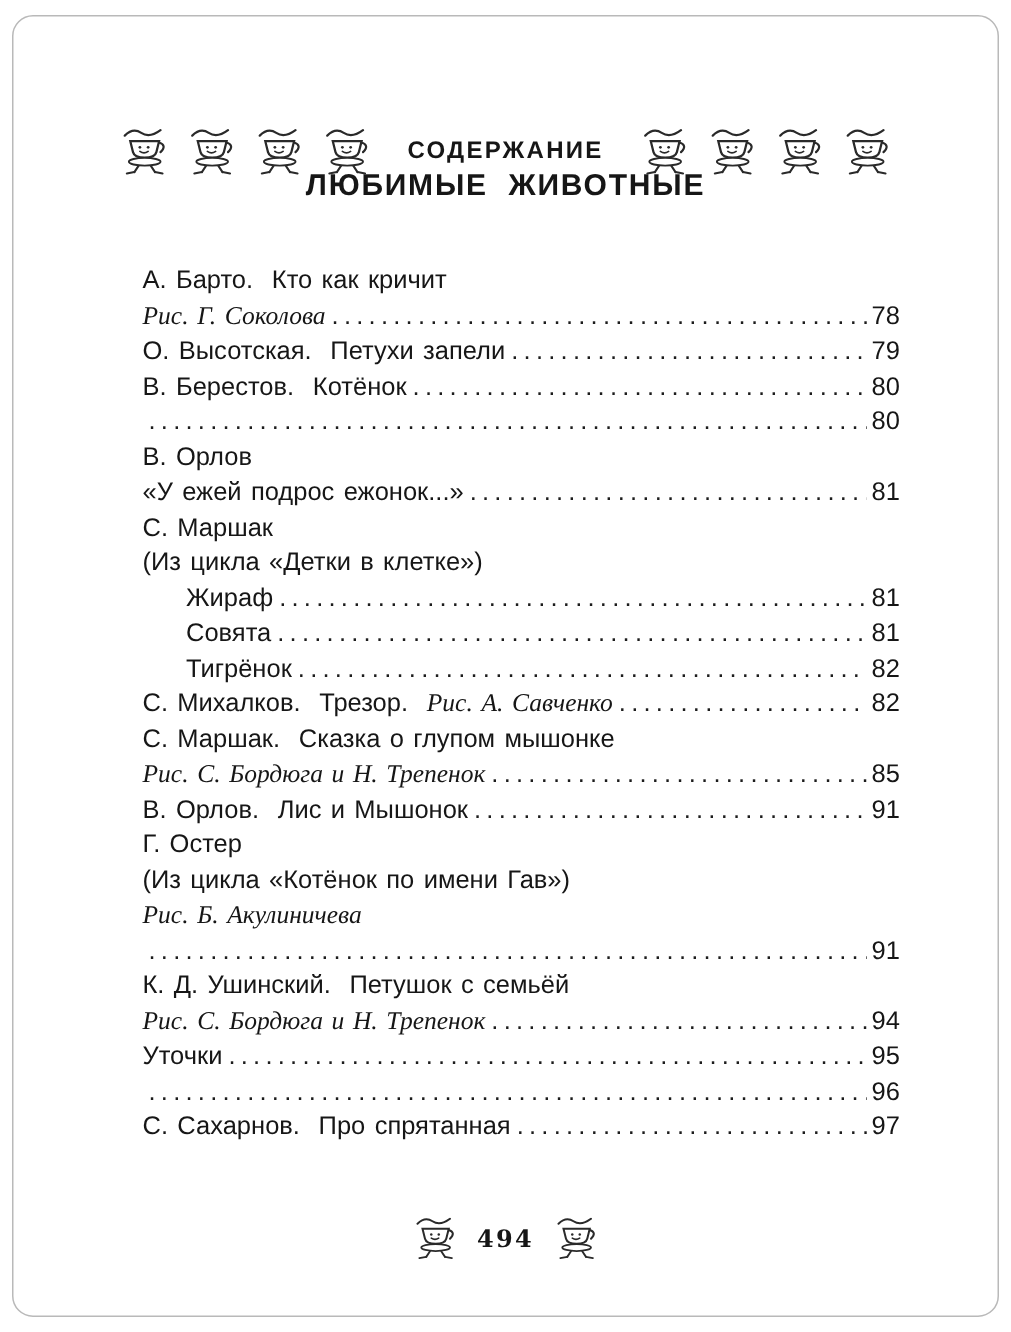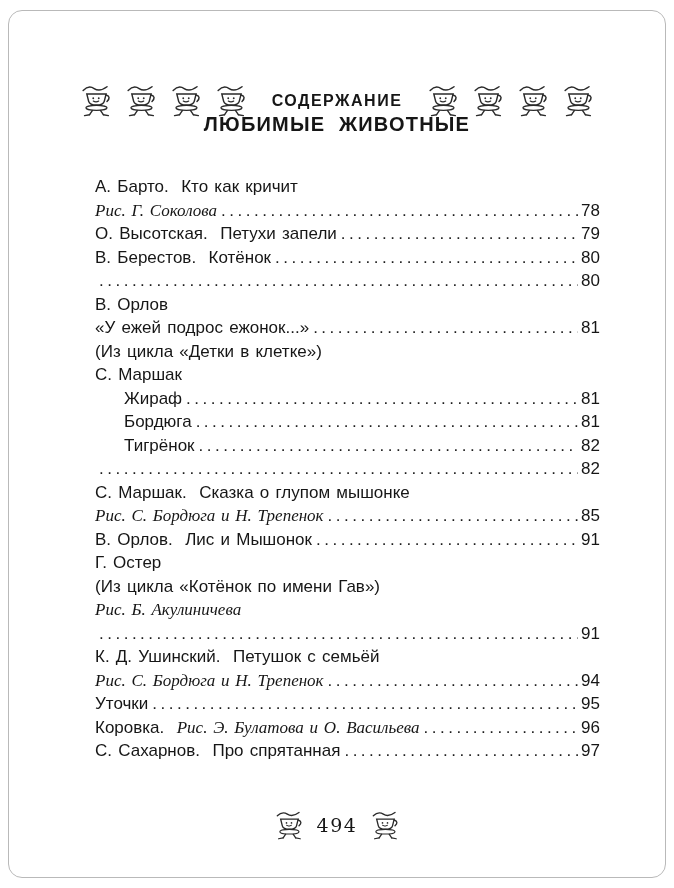--- a/index.html
+++ b/index.html
@@ -80,22 +80,22 @@
     position: absolute;
     left: 0; right: 0;
     bottom: 48px;
     display: flex;
     align-items: center;
     justify-content: center;
     gap: 13px;
   }
   .footer-num {
     font-family: "DejaVu Serif", serif;
-    font-size: 19px;
-    font-weight: 400;
+    font-size: 16px;
+    font-weight: 700;
     letter-spacing: 1.5px;
   }
   .svg-defs { position: absolute; width: 0; height: 0; }
 </style>
 </head>
 <body>
 
 <svg class="svg-defs" aria-hidden="true">
   <defs>
     <g id="teacup" fill="none" stroke="#2a2a2a" stroke-width="1.6" stroke-linecap="round">
@@ -184,48 +184,49 @@
 
   </div>
 
   <div class="toc-line">
     <span class="toc-text"><span>«У ежей подрос ежонок...»</span></span>
     <span class="leader"></span>
     <span class="page-num">81</span>
   </div>
 
   <div class="toc-line">
+    <span class="toc-text"><span>С. Маршак</span></span>
+
+  </div>
+
+  <div class="toc-line">
     <span class="toc-text"><span>(Из цикла «Детки в клетке»)</span></span>
-
-  </div>
-
-  <div class="toc-line">
-    <span class="toc-text"><span>С. Маршак</span></span>
 
   </div>
 
   <div class="toc-line indent">
     <span class="toc-text"><span>Жираф</span></span>
     <span class="leader"></span>
     <span class="page-num">81</span>
   </div>
 
   <div class="toc-line indent">
-    <span class="toc-text"><span>Бордюга</span></span>
+    <span class="toc-text"><span>Совята</span></span>
     <span class="leader"></span>
     <span class="page-num">81</span>
   </div>
 
   <div class="toc-line indent">
     <span class="toc-text"><span>Тигрёнок</span></span>
     <span class="leader"></span>
     <span class="page-num">82</span>
   </div>
 
   <div class="toc-line">
+    <span class="toc-text"><span>С. Михалков.  Трезор.  </span><span class="italic">Рис. А. Савченко</span></span>
     <span class="leader"></span>
     <span class="page-num">82</span>
   </div>
 
   <div class="toc-line">
     <span class="toc-text"><span>С. Маршак.  Сказка о глупом мышонке</span></span>
 
   </div>
 
   <div class="toc-line">
@@ -271,21 +272,20 @@
     <span class="page-num">94</span>
   </div>
 
   <div class="toc-line">
     <span class="toc-text"><span>Уточки</span></span>
     <span class="leader"></span>
     <span class="page-num">95</span>
   </div>
 
   <div class="toc-line">
-    <span class="toc-text"><span>Коровка.  </span><span class="italic">Рис. Э. Булатова и О. Васильева</span></span>
     <span class="leader"></span>
     <span class="page-num">96</span>
   </div>
 
   <div class="toc-line">
     <span class="toc-text"><span>С. Сахарнов.  Про спрятанная</span></span>
     <span class="leader"></span>
     <span class="page-num">97</span>
   </div>
 

